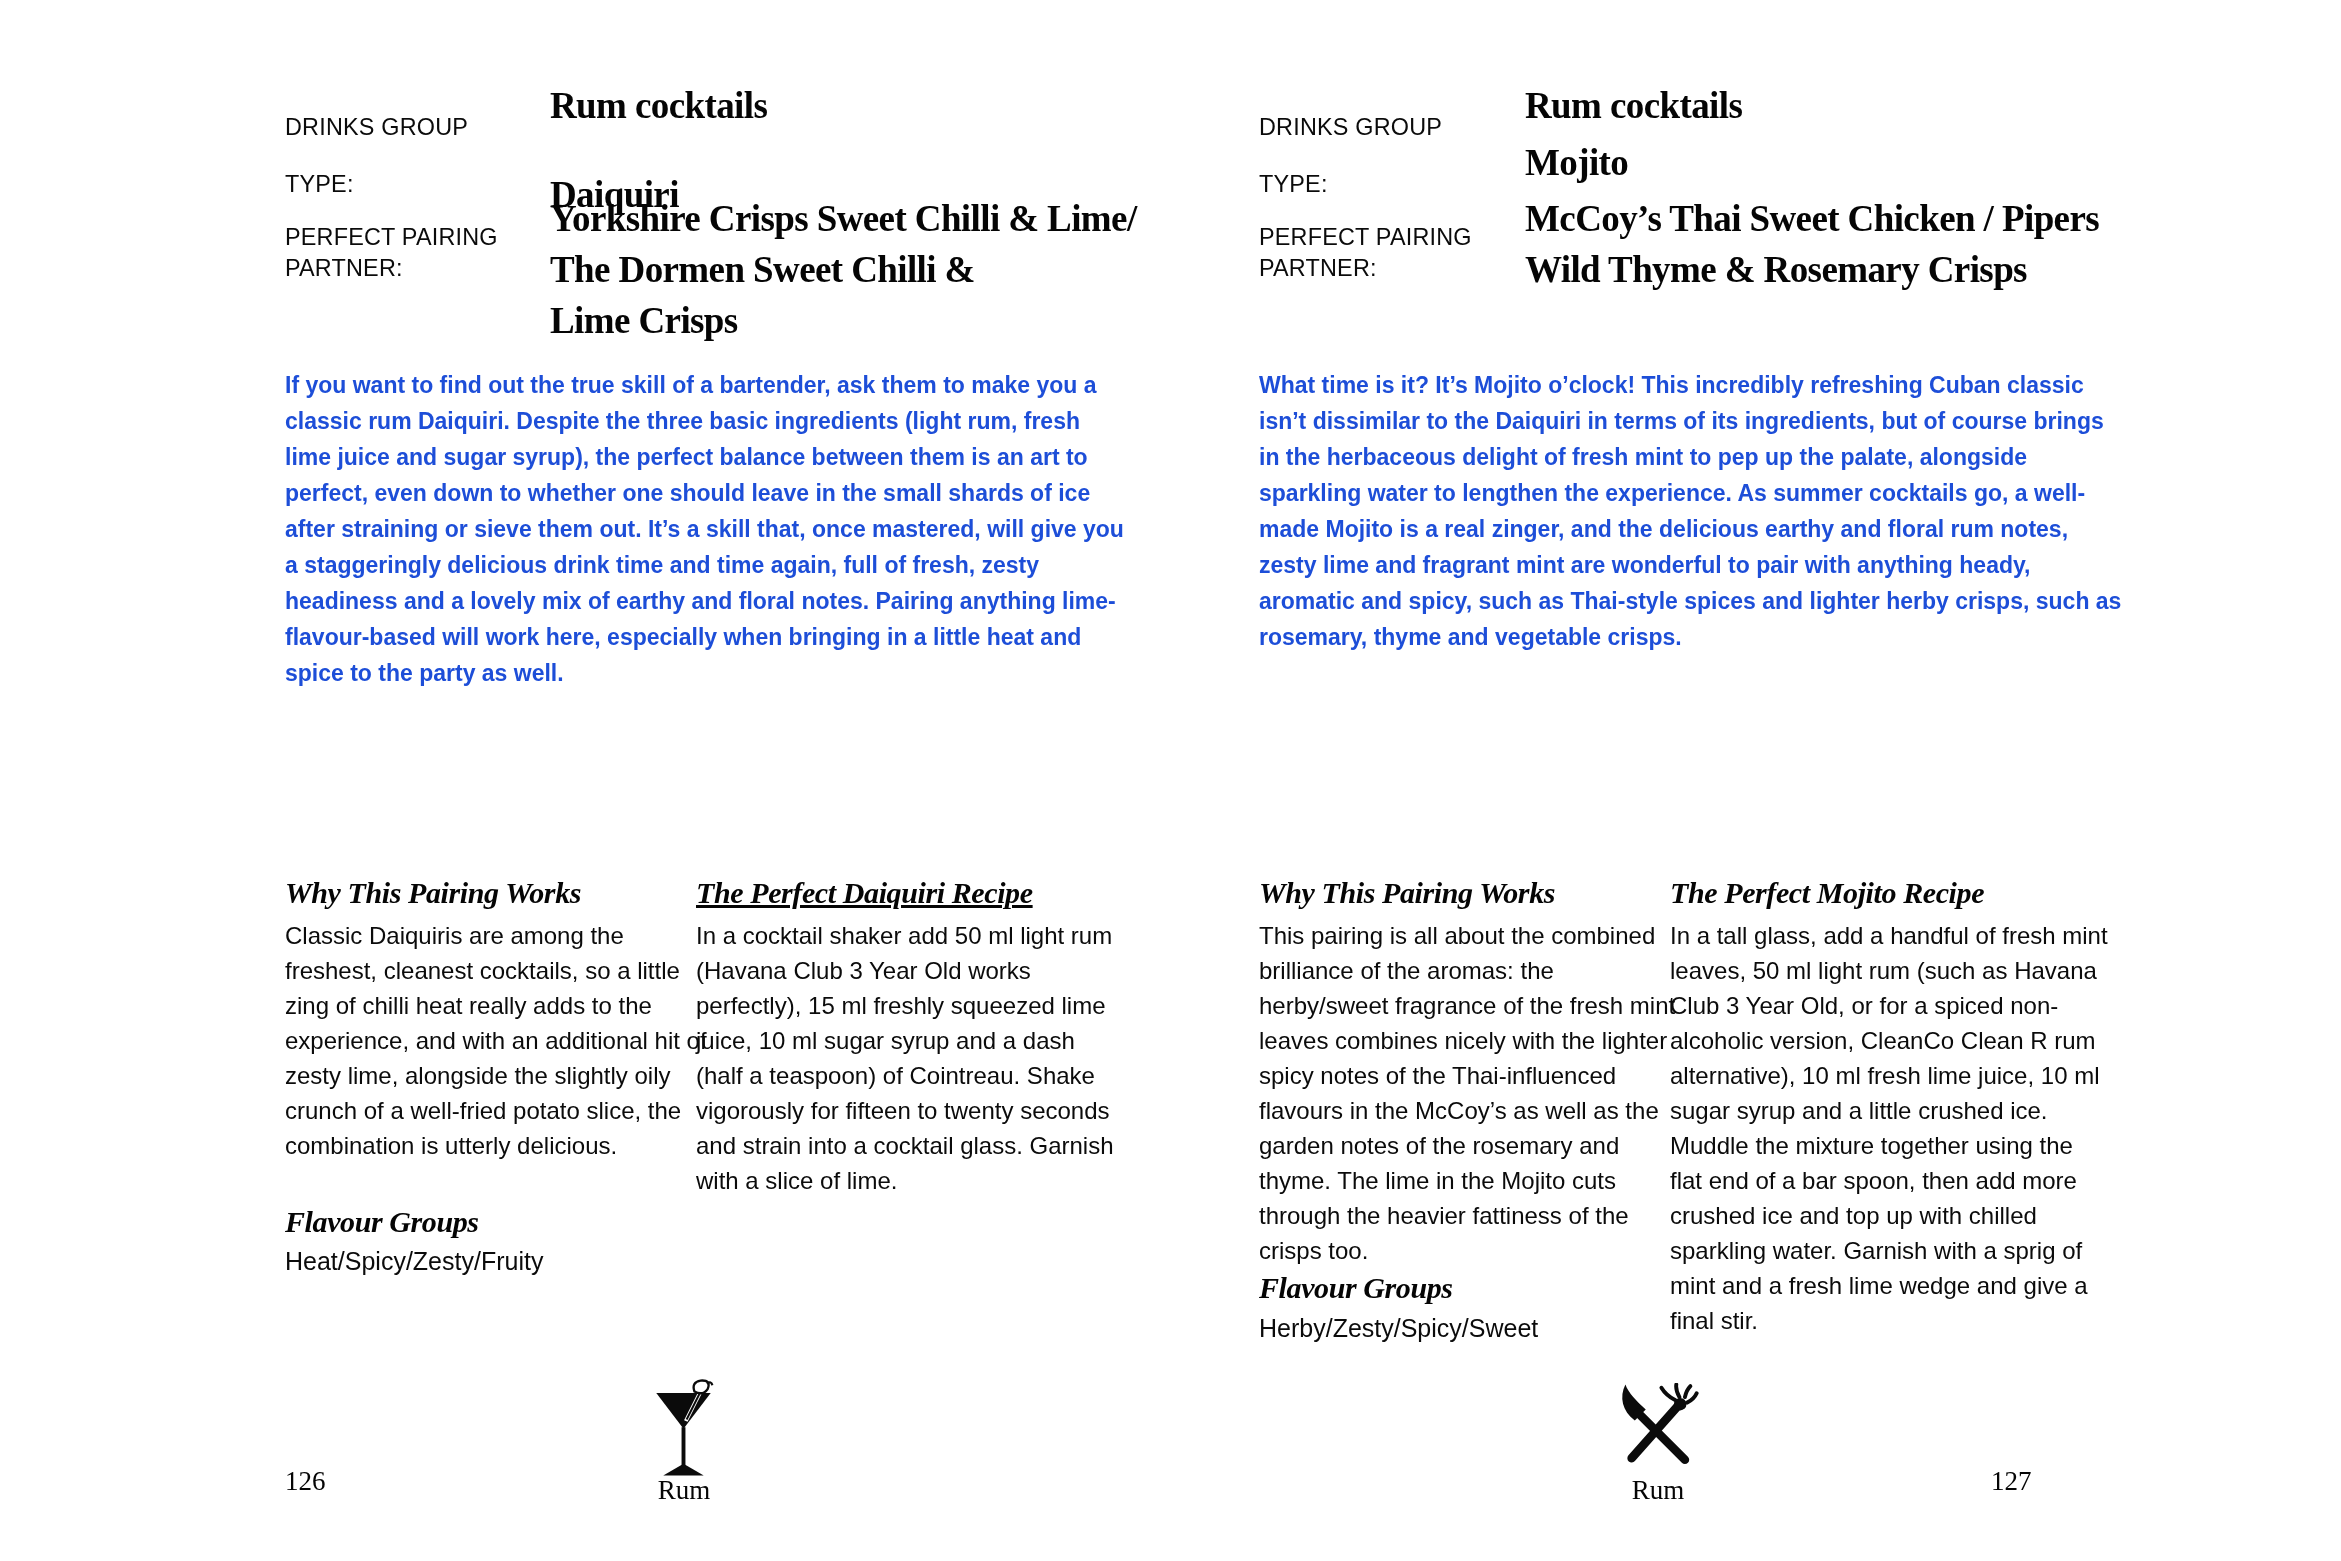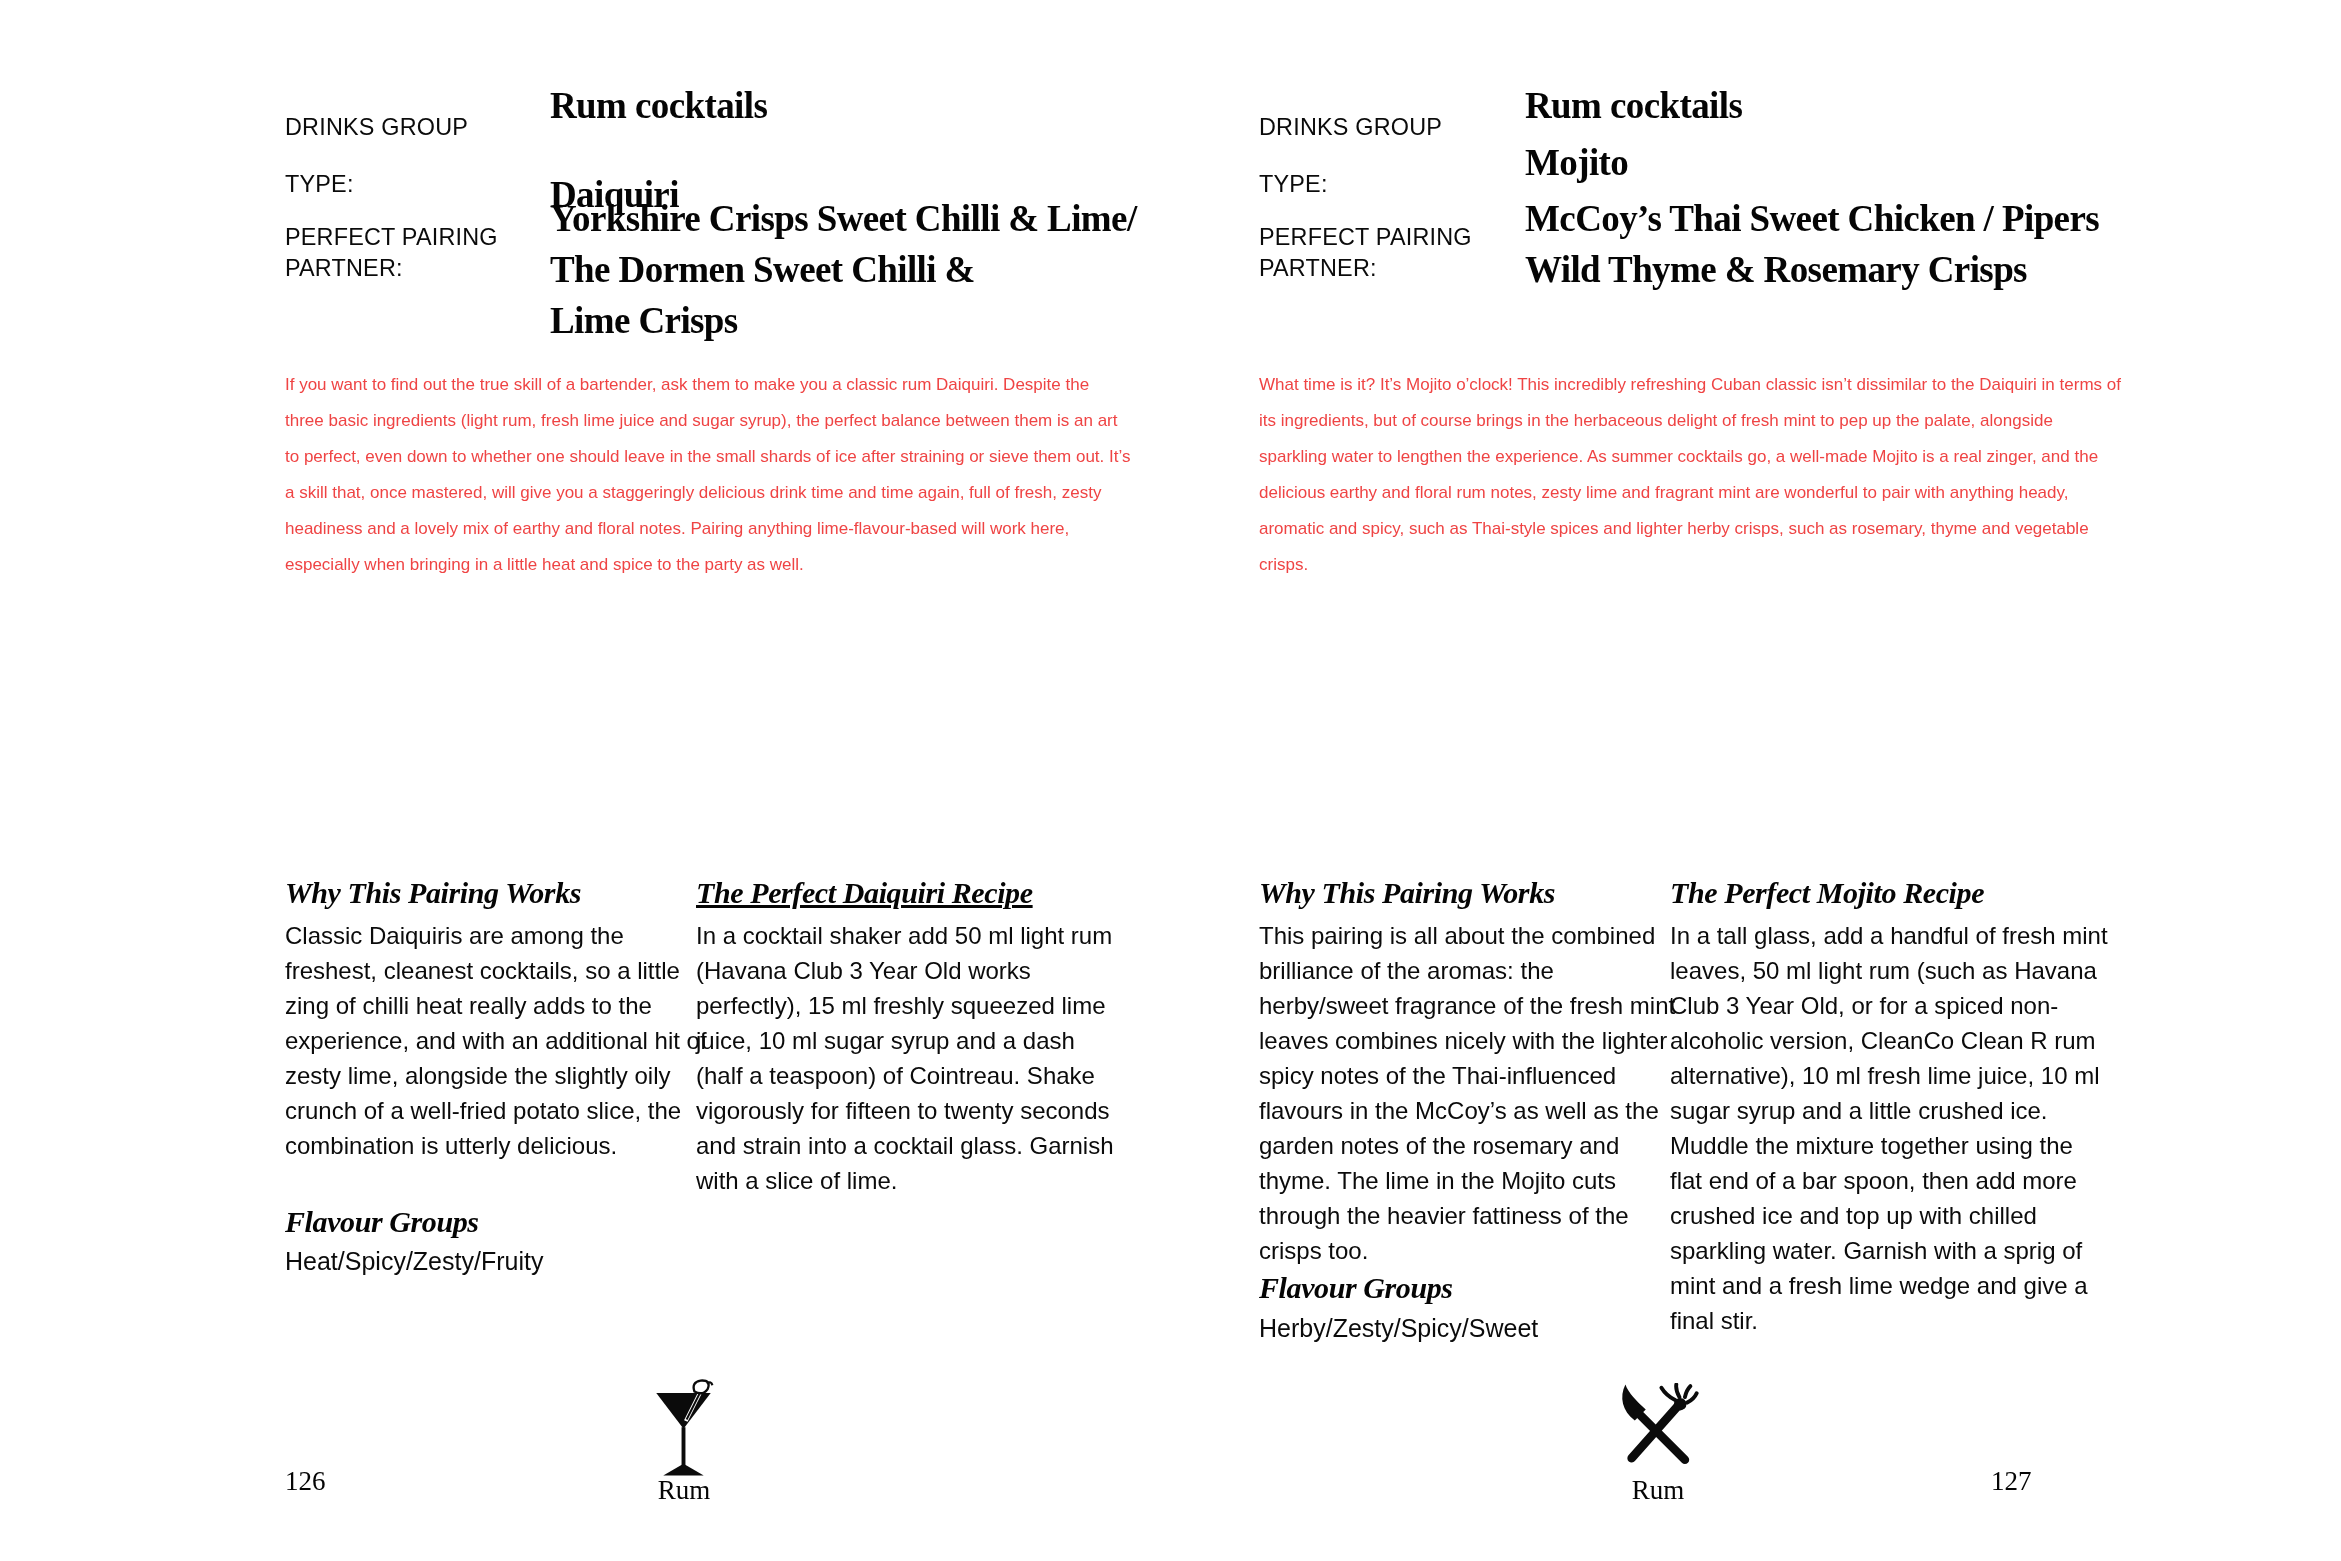--- a/index.html
+++ b/index.html
@@ -27,22 +27,23 @@
   }
   .value {
     font-family:"Liberation Serif", serif;
     font-weight:700;
     font-size:37px; line-height:51px;
     letter-spacing:-0.6px;
     white-space:pre-line;
     color:#050505;
   }
   .intro {
-    font-size:17px; line-height:36px;
-    color:#ef4444;
+    font-size:23px; line-height:36px;
+    color:#1d4ed8;
+    font-weight:bold;
   }
   .col-heading {
     font-family:"Liberation Serif", serif;
     font-weight:700; font-style:italic;
     font-size:30px; line-height:34px;
     letter-spacing:-0.4px;
     color:#050505;
   }
   .col-text {
     font-size:24px; line-height:35px;

